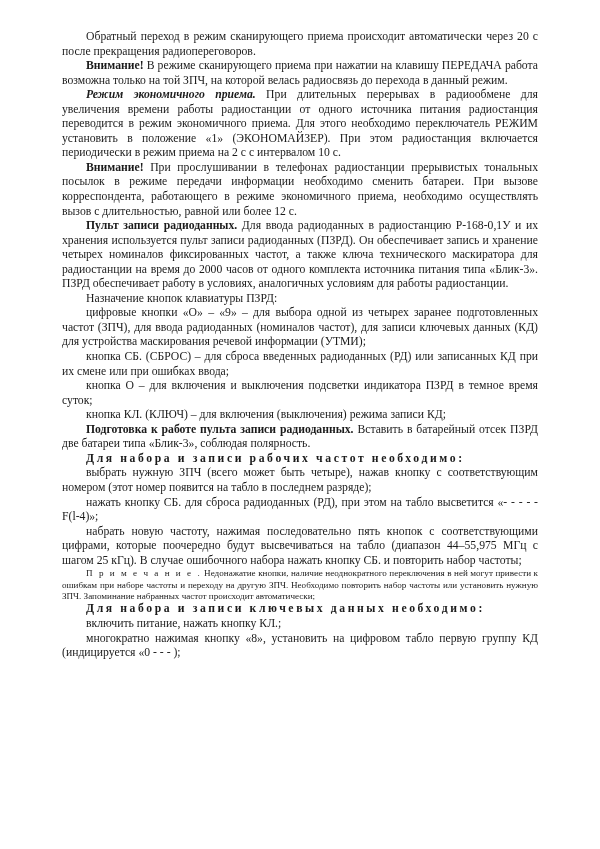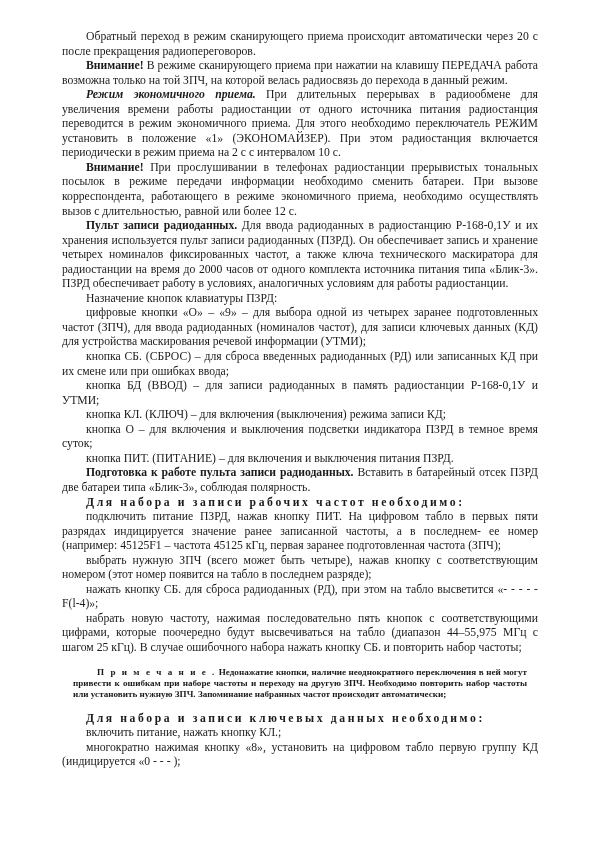--- a/index.html
+++ b/index.html
@@ -31,26 +31,25 @@
     text-align: justify;
     text-justify: inter-word;
     font-size: 11.7px;
     line-height: 14.55px;
     text-indent: 24px;
     hyphens: manual;
     -webkit-hyphens: manual;
   }
   
   p.note {
-    margin: 11px;
+    margin: 0;
     text-align: justify;
     font-size: 9.1px;
     line-height: 11.4px;
     text-indent: 24px;
-    font-weight: bold;
   }
   
   .b { font-weight: bold; }
   .bi { font-weight: bold; font-style: italic; }
   
   .spaced {
     letter-spacing: 2.6px;
     font-weight: bold;
   }
   .spaced-note {
@@ -73,33 +72,30 @@
     <p class="para"><span class="b">Внимание!</span><span> При прослушивании в телефонах радиостанции прерывистых тональных посылок в режиме передачи информации необходимо сменить батареи. При вызове корреспондента, работающего в режиме экономичного приема, необходимо осуществлять вызов с длительностью, равной или более 12 с.</span></p>
 
     <p class="para"><span class="b">Пульт записи радиоданных.</span><span> Для ввода радиоданных в радиостанцию Р-168-0,1У и их хранения используется пульт записи радиоданных (ПЗРД). Он обеспечивает запись и хранение четырех номиналов фиксированных частот, а также ключа технического маскиратора для радиостанции на время до 2000 часов от одного комплекта источника питания типа «Блик-3». ПЗРД обеспечивает работу в условиях, аналогичных условиям для работы радиостанции.</span></p>
 
     <p class="para">Назначение кнопок клавиатуры ПЗРД:</p>
 
     <p class="para">цифровые кнопки «О» – «9» – для выбора одной из четырех заранее подготовленных частот (ЗПЧ), для ввода радиоданных (номиналов частот), для записи ключевых данных (КД) для устройства маскирования речевой информации (УТМИ);</p>
 
     <p class="para">кнопка СБ. (СБРОС) – для сброса введенных радиоданных (РД) или записанных КД при их смене или при ошибках ввода;</p>
 
-    <p class="para">кнопка БД (ВВОД) – для записи радиоданных в память радиостанции Р-168-0,1У и УТМИ;</p>
+
+    <p class="para">кнопка О – для включения и выключения подсветки индикатора ПЗРД в темное время суток;</p>
 
     <p class="para">кнопка КЛ. (КЛЮЧ) – для включения (выключения) режима записи КД;</p>
 
-    <p class="para">кнопка О – для включения и выключения подсветки индикатора ПЗРД в темное время суток;</p>
-
-    <p class="para">кнопка ПИТ. (ПИТАНИЕ) – для включения и выключения питания ПЗРД.</p>
 
     <p class="para"><span class="b">Подготовка к работе пульта записи радиоданных.</span><span> Вставить в батарейный отсек ПЗРД две батареи типа «Блик-3», соблюдая полярность.</span></p>
 
     <p class="para"><span class="spaced">Для набора и записи рабочих частот необходимо:</span></p>
 
-    <p class="para">подключить питание ПЗРД, нажав кнопку ПИТ. На цифровом табло в первых пяти разрядах индицируется значение ранее записанной частоты, а в последнем- ее номер (например: 45125F1 – частота 45125 кГц, первая заранее подготовленная частота (ЗПЧ);</p>
 
     <p class="para">выбрать нужную ЗПЧ (всего может быть четыре), нажав кнопку с соответствующим номером (этот номер появится на табло в последнем разряде);</p>
 
     <p class="para">нажать кнопку СБ. для сброса радиоданных (РД), при этом на табло высветится «- - - - - F(l-4)»;</p>
 
     <p class="para">набрать новую частоту, нажимая последовательно пять кнопок с соответствующими цифрами, которые поочередно будут высвечиваться на табло (диапазон 44–55,975 МГц с шагом 25 кГц). В случае ошибочного набора нажать кнопку СБ. и повторить набор частоты;</p>
 
 
     <p class="note"><span class="spaced-note">П р и м е ч а н и е .</span><span> Недонажатие кнопки, наличие неоднократного переключения в ней могут привести к ошибкам при наборе частоты и переходу на другую ЗПЧ. Необходимо повторить набор частоты или установить нужную ЗПЧ. Запоминание набранных частот происходит автоматически;</span></p>
 

